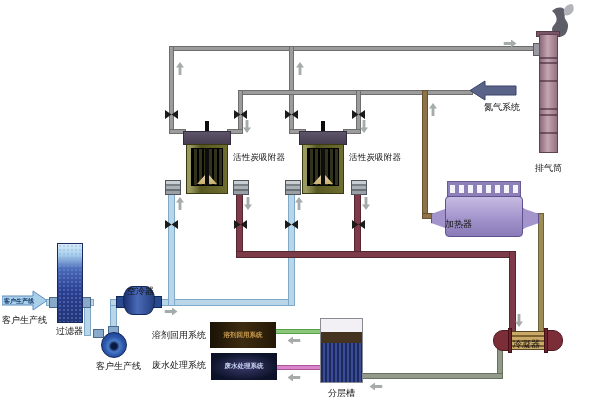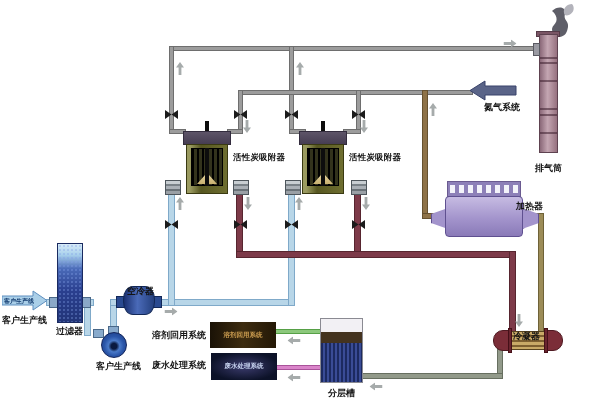--- a/index.html
+++ b/index.html
@@ -10,21 +10,21 @@
   .pipe{position:absolute;box-sizing:border-box;}
   .pg {background:#9c9c9c;border:1px solid #6e6e6e;}   
   .plb{background:#b8d6e8;border:1px solid #7fa9c9;}   
   .pdr{background:#7d3a49;border:1px solid #57252f;}   
   .pbr{background:#8f7348;border:1px solid #675230;}   
   .pkh{background:#9c8c58;border:1px solid #6f6238;}   
   .pgg{background:#929a8a;border:1px solid #676f60;}   
   .pgr{background:#8cc87c;border:1px solid #56a046;}   
   .ppk{background:#da85ca;border:1px solid #a9539a;}   
   
-  .lbl{position:absolute;font-weight:bold;font-size:9px;line-height:1.1;color:#141414;white-space:nowrap;}
+  .lbl{position:absolute;font-weight:normal;font-size:9px;line-height:1.1;color:#141414;white-space:nowrap;}
   .lbl-ads{font-size:8.5px;letter-spacing:0.2px;}
   .boxtxt{position:absolute;font-weight:bold;font-size:6.5px;white-space:nowrap;}
   
   .valve{position:absolute;width:13px;height:9px;}
   .valve path{fill:#1b1b1b;}
   .fa{position:absolute;width:8px;height:13px;}
   .fa path{fill:#a6abab;}
   .fa.down{transform:rotate(180deg);}
   .fa.left{transform:rotate(-90deg);}
   .fa.right{transform:rotate(90deg);}
@@ -109,28 +109,28 @@
   <div class="coupling" style="left:285px;top:180px"></div>
   <div class="coupling" style="left:351px;top:180px"></div>
   <div class="lbl lbl-ads" style="left:349px;top:153px">活性炭吸附器</div>
 
   <div class="abs" style="left:447px;top:181px;width:74px;height:16px;background:#8d80b8;border:1px solid #6a5a90;padding:3px 2px">
     <div style="width:100%;height:100%;background:repeating-linear-gradient(90deg,#f3f3fa 0 5px,#8d80b8 5px 9px)"></div>
   </div>
   <div class="cone" style="left:431px;top:208px;width:15px;height:19px;clip-path:polygon(100% 0,100% 100%,0 72%,0 28%)"></div>
   <div class="cone" style="left:522px;top:208px;width:15px;height:19px;clip-path:polygon(0 0,0 100%,100% 72%,100% 28%)"></div>
   <div class="abs" style="left:445px;top:196px;width:78px;height:41px;border-radius:4px;background:linear-gradient(180deg,#c6bbe2,#a394cc 55%,#8a7ab8);border:1px solid #5f5090"></div>
-  <div class="lbl" style="left:445px;top:202px;width:98px;text-align:right">加热器</div>
+  <div class="lbl" style="left:445px;top:220px;width:98px;text-align:left">加热器</div>
 
   <div class="abs" style="left:493px;top:330px;width:17px;height:21px;background:#7b2d38;border:1px solid #4f1a22;border-radius:10px 0 0 10px"></div>
   <div class="abs" style="left:546px;top:330px;width:17px;height:21px;background:#7b2d38;border:1px solid #4f1a22;border-radius:0 10px 10px 0"></div>
   <div class="abs" style="left:511px;top:331px;width:34px;height:19px;background:repeating-linear-gradient(180deg,#c9a967 0 3px,#7e5f30 3px 5px);border:1px solid #5a4520"></div>
   <div class="abs" style="left:508px;top:328px;width:4px;height:25px;background:#69242e;border:1px solid #451018"></div>
   <div class="abs" style="left:544px;top:328px;width:4px;height:25px;background:#69242e;border:1px solid #451018"></div>
-  <div class="lbl" style="left:513px;top:332px">冷凝器</div>
+  <div class="lbl" style="left:513px;top:340px">冷凝器</div>
 
   <div class="abs" style="left:320px;top:318px;width:43px;height:65px;border:1px solid #8a8a92">
     <div style="width:100%;height:13px;background:#f2f0f4"></div>
     <div style="width:100%;height:11px;background:#44331f"></div>
     <div style="width:100%;height:39px;background:repeating-linear-gradient(90deg,#1c2a60 0 2px,#3a4c96 2px 4px)"></div>
   </div>
   <div class="lbl" style="left:328px;top:389px">分层槽</div>
 
   <div class="abs" style="left:210px;top:322px;width:66px;height:26px;background:linear-gradient(90deg,#1a1206,#3d2c10 50%,#241806)"></div>
   <div class="boxtxt" style="left:210px;top:331px;width:66px;text-align:center;color:#c89a4e">溶剂回用系统</div>

